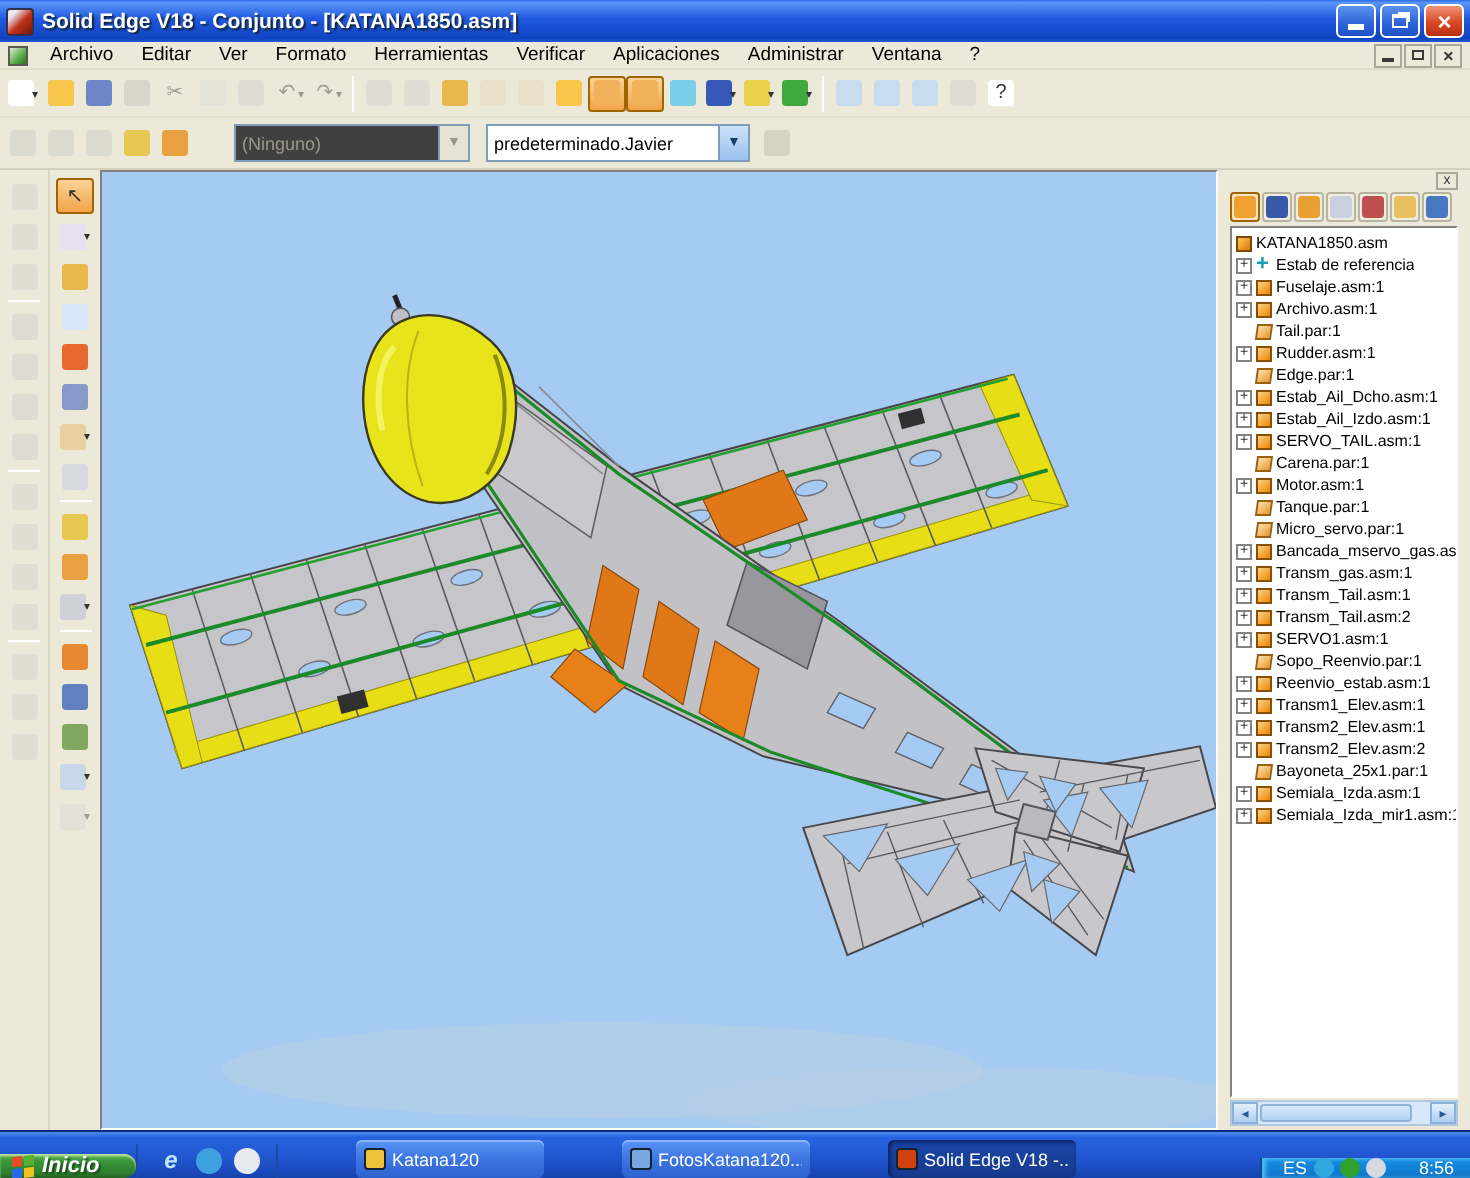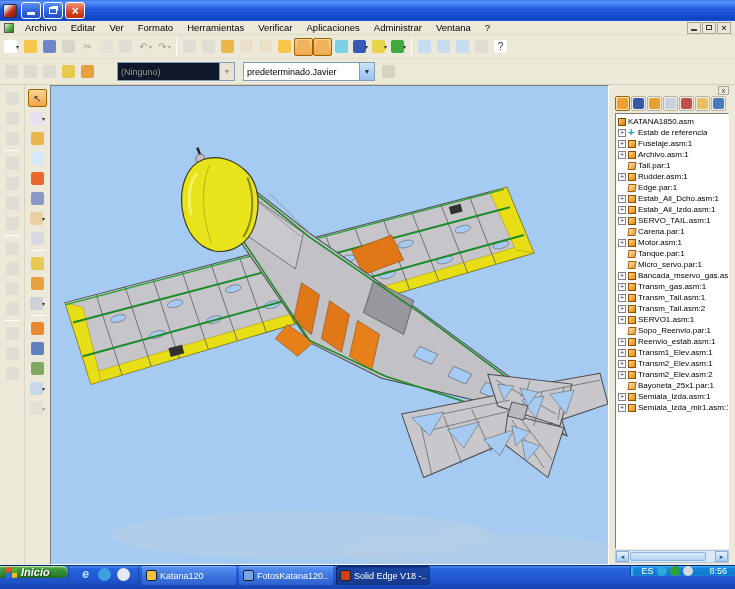--- a/index.html
+++ b/index.html
@@ -46,21 +46,21 @@
     border-radius:2px; font-size:10px; font-style:normal; color:#333; line-height:13px; }
   .ic.dim { opacity:.42; filter:grayscale(.8); }
   .ic.pressed { background:linear-gradient(#FBD396,#F2A348); border:1px solid #9C6500; }
   .ic .dd { font-size:6px; font-style:normal; color:#333; margin-left:-1px; }
   .tbrow .sep { width:1px; height:18px; background:#C9C5B2; border-right:1px solid #fff; margin:0 3px; }
   .combo { height:19px; background:#fff; border:1px solid #7F9DB9; display:flex; align-items:center;
     font-size:9px; margin:0 4px; }
   .combo .cv { flex:1; padding:0 3px; white-space:nowrap; overflow:hidden; }
   .combo .cb { width:15px; height:100%; background:linear-gradient(180deg,#CDE2FA,#9CC0EE); border-left:1px solid #7F9DB9;
     display:flex; align-items:center; justify-content:center; font-size:7px; color:#1a3a6a; }
-  .combo.dis { background:#0f172a; color:#9a978a;margin-left:20px; }
+  .combo.dis { background:#404040; color:#9a978a;margin-left:20px; }
   .combo.dis .cb { background:#E6E3D4; color:#9a978a; }
 
   
   .main { flex:1; display:flex; min-height:0; padding-right:4px; }
   .vcol { width:24px; background:#ECE9D8; display:flex; flex-direction:column; align-items:center; padding-top:3px; }
   .vcol.col2 { width:26px; border-left:1px solid #DAD6C4; }
   .vcol .ic { margin:1px 0; }
   .vcol .sep { width:16px; height:1px; background:#C9C5B2; border-bottom:1px solid #fff; margin:2px 0; }
   .viewport { flex:1; border:1px solid #808080; border-right-color:#fff; border-bottom-color:#fff;
     background:#A6CBF2; position:relative; overflow:hidden; }
@@ -92,53 +92,54 @@
   .eb-hscroll { height:13px; margin-top:1px; display:flex; align-items:center; background:#D6E8FA; border:1px solid #B0C8E0; }
   .sbtn { width:13px; height:11px; background:linear-gradient(180deg,#E2F0FC,#AECDF0); border:1px solid #8CB0D8;
     color:#2a5a9a; font-size:7px; display:flex; align-items:center; justify-content:center; }
   .sthumb { height:9px; width:68%; margin:0 1px; background:linear-gradient(180deg,#D8EAFB,#B2D2F2); border:1px solid #90B4DC;
     border-radius:2px; }
   .strack { flex:1; }
   .eb-info { height:60px; margin-top:3px; background:#fff; border:1px solid #808080; border-right-color:#fff;
     border-bottom-color:#fff; font-size:8px; padding:3px 2px; white-space:nowrap; overflow:hidden; color:#000; }
 
   
-  .taskbar { height:24px; display:flex; align-items:flex-start;
+  .taskbar { height:24px; display:flex; align-items:flex-end;
     background:linear-gradient(180deg,#4E8DF0 0%,#2663E0 12%,#1E51C8 70%,#1543AE 100%); border-top:1px solid #0a2a7a; }
   .start { width:68px; display:flex; align-items:center; gap:4px; padding-left:6px; border-radius:0 11px 11px 0;
     background:linear-gradient(180deg,#7CC264 0%,#3C9A3C 25%,#2E7D2E 80%,#236423 100%);
     box-shadow:inset 0 1px 1px #B8E0A0; color:#fff; font-weight:bold; font-style:italic; font-size:11px;
     text-shadow:1px 1px 1px #1a4a1a; }
   .flag { width:11px; height:11px; display:grid; grid-template-columns:5px 5px; grid-template-rows:5px 5px; gap:1px;
     transform:skewY(-6deg); }
   .flag i { display:block; }
   .qlaunch { display:flex; align-items:center; gap:2px; padding:0 6px 0 8px; border-left:1px solid #1a4aa8;
     border-right:1px solid #1a4aa8; }
   .qlaunch .ic { width:17px; height:17px; }
   .qlaunch .ic .gl { font-weight:bold; font-style:italic; font-size:12px; border-radius:50%; }
   .tasks { flex:1; display:flex; align-items:center; gap:3px; padding:0 3px; min-width:0; }
   .task { width:94px; height:19px; display:flex; align-items:center; gap:3px; padding:0 4px; border-radius:3px;
     background:linear-gradient(180deg,#5B95F5,#3B73E0 55%,#2E62CF); box-shadow:inset 0 1px 0 #8ab4f8;
-    color:#fff; font-size:9px; overflow:hidden; }
+    color:#fff; font-size:9px; overflow:hidden;margin-left:36px; }
   .task.active { background:linear-gradient(180deg,#1B46A8,#16398C); box-shadow:inset 1px 1px 2px #0a1e5a; }
   .task .tic { width:11px; height:11px; flex:0 0 auto; border-radius:2px; border:1px solid #123; }
   .task .tlb { white-space:nowrap; overflow:hidden; }
   .tray { display:flex; align-items:center; gap:4px; padding:0 8px 0 10px;
     background:linear-gradient(180deg,#3DA9EF 0%,#1489DE 20%,#0F7BD0 75%,#0C6BBE 100%);
     border-left:1px solid #0a4a8a; box-shadow:inset 2px 0 2px #4ab8f8; color:#fff; font-size:9px; }
   .trayic { width:10px; height:10px; border-radius:50%; display:inline-block; }
   .time { margin-left:12px; }
 </style>
 </head>
 <body>
 
 <div class="screen">
 
   <div class="titlebar">
     <span class="app-icon"></span>
+    <span class="title">Solid Edge V18 - Conjunto - [KATANA1850.asm]</span>
     <span class="tb-btns">
       <span class="tbb">
           <i class="g-min"></i>
         </span>
       <span class="tbb">
           <i class="g-res"></i>
         </span>
       <span class="tbb close">
           <i class="g-x">×</i>
         </span>

